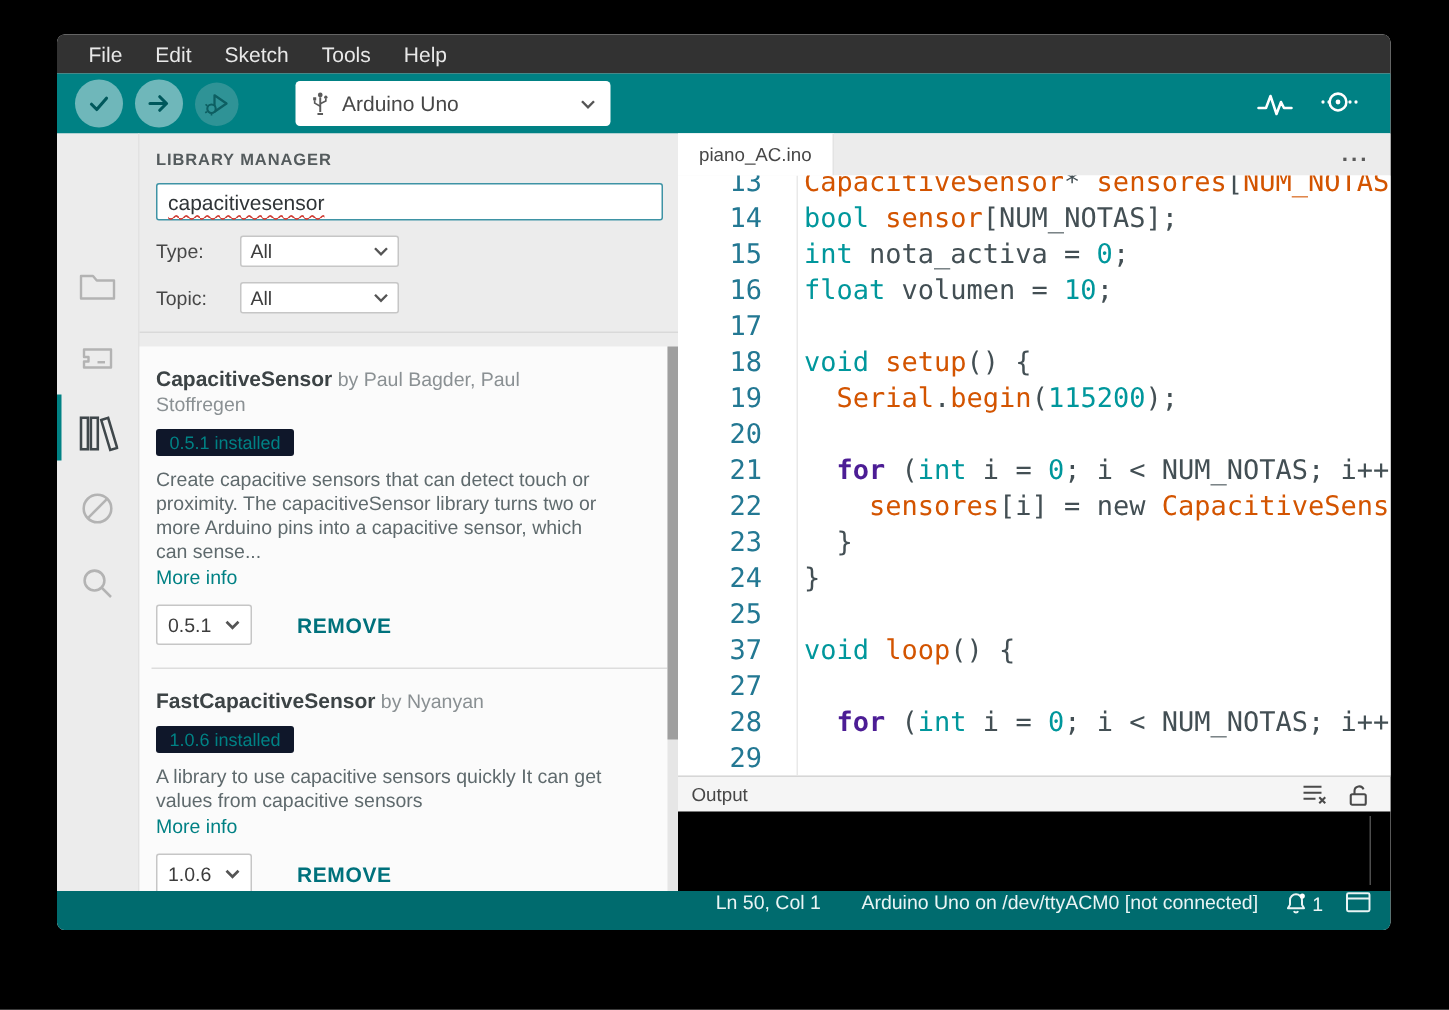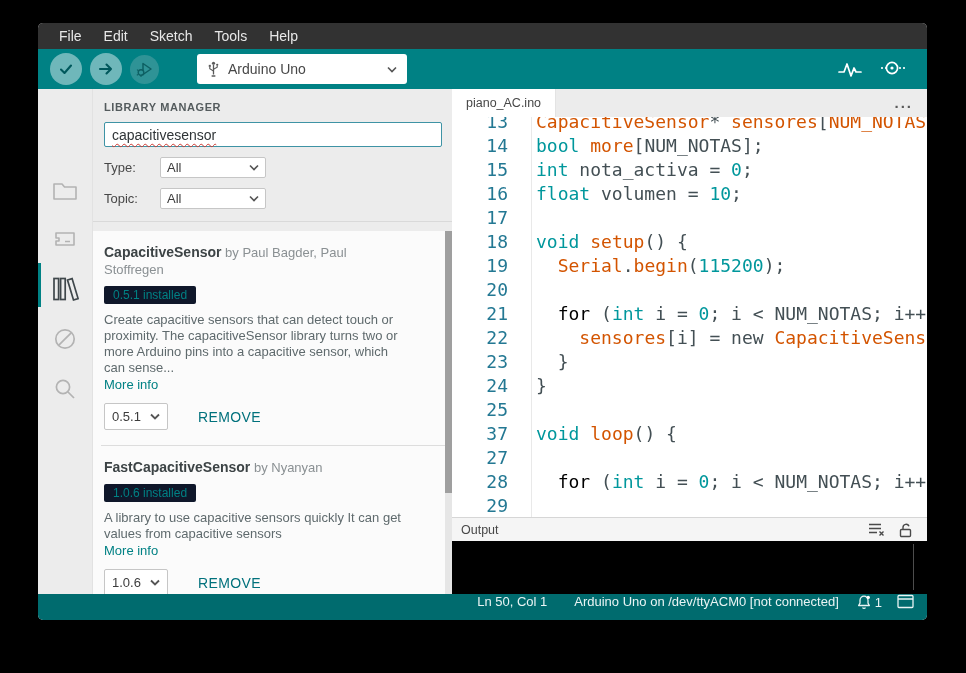--- a/index.html
+++ b/index.html
@@ -37,35 +37,35 @@
   .entry { padding:13px 16px 15px 11px; }
   .entry-divider { height:1px; background:#ddd; margin:0 8px; }
   .e-title { font-size:14px; color:#3c4345; line-height:17px; width:280px; }
   .e-name { font-weight:bold; }
   .e-by { color:#8a9093; font-weight:normal; font-size:13px; }
   .e-badge { display:inline-block; margin-top:8px; background:#0f172a; color:#008184; font-size:12px; padding:2px 9px; border-radius:2px; }
   .e-desc { margin-top:8px; font-size:13px; color:#5f6a6d; line-height:16px; width:300px; }
   .e-more { font-size:13px; color:#008184; margin-top:1px; cursor:pointer; }
   .e-controls { margin-top:11px; display:flex; align-items:center; }
   .vselect { width:64px; height:27px; background:#fff; border:1px solid #c6c6c6; border-radius:2px; font-size:13px; color:#3c3c3c; display:flex; align-items:center; justify-content:space-between; padding:0 7px; }
-  .remove-btn { margin-left:30px; color:#00717c; font-weight:normal; font-size:14px; letter-spacing:.4px; cursor:pointer; }
+  .remove-btn { margin-left:30px; color:#00717c; font-weight:bold; font-size:14px; letter-spacing:.4px; cursor:pointer; }
   .lm-scroll-track { position:absolute; right:0px; top:142px; width:7px; height:363px; background:#e6e6e6; }
   .lm-scroll-thumb { position:absolute; right:0px; top:142px; width:7px; height:262px; background:#9f9f9f; }
 
   
   .editor { position:absolute; left:414px; top:66px; width:475px; height:428px; background:#fff; }
   .tabbar { position:absolute; left:0; top:0; width:475px; height:28px; background:#ececec; display:flex; align-items:center; }
   .tab-active { height:28px; background:#fff; display:flex; align-items:center; padding:0 14px; font-size:12.5px; color:#474747; border-right:1px solid #e3e3e3; }
   .tab-more { margin-left:auto; padding-right:14px; color:#5a5a5a; font-size:15px; letter-spacing:2px; font-weight:bold; line-height:10px; }
   .code-area { position:absolute; left:0; top:28px; width:535px; height:400px; overflow:hidden; background:#fff; }
   .code-lines { margin-top:-7px; font-family:"DejaVu Sans Mono", monospace; font-size:18px; }
   .cl { display:flex; height:24px; line-height:24px; white-space:pre; }
   .ln { width:56px; text-align:right; color:#237893; flex:none; }
   .lc { padding-left:28px; color:#434f54; }
-  .tok-t { color:#00979C; } .tok-o { color:#D35400; } .tok-g { color:#000000; } .tok-p { color:#434f54; }
+  .tok-t { color:#00979C; } .tok-o { color:#D35400; } .tok-g { color:#4c1d95;font-weight:bold; } .tok-p { color:#434f54; }
   .indent-guide { position:absolute; left:79px; top:0; width:1px; height:400px; background:#e9e9e9; }
   .ed-vscroll { position:absolute; right:0; top:126px; width:14px; height:295px; background:#c9c9c9; }
 
   
   .outpanel { position:absolute; left:414px; top:494px; width:475px; height:77px; }
   .out-header { height:24px; background:#f5f5f5; border-top:1px solid #d6d6d6; display:flex; align-items:center; padding:0 14px 0 9px; }
   .out-title { font-size:12.5px; color:#474747; flex:1; }
   .out-icons { display:flex; gap:13px; align-items:center; }
   .console { height:53px; background:#000; padding:3px 0 0 16px; font-family:"DejaVu Sans Mono", monospace; font-size:18px; color:#f2f2f2; line-height:24px; white-space:pre; overflow:hidden; position:relative; }
   .con-scroll { position:absolute; right:13px; top:3px; width:1px; height:46px; background:#4d4d4d; }
@@ -237,21 +237,21 @@
 
   <div class="editor">
     <div class="tabbar">
       <div class="tab-active">piano_AC.ino</div>
       <div class="tab-more">...</div>
     </div>
     <div class="code-area">
       <div class="indent-guide"></div>
       <div class="code-lines">
           <div class="cl"><span class="ln">13</span><span class="lc"><span class="tok-o">CapacitiveSensor</span><span class="tok-p">* </span><span class="tok-o">sensores</span><span class="tok-p">[</span><span class="tok-o">NUM_NOTAS</span><span class="tok-p">];</span></span></div>
-          <div class="cl"><span class="ln">14</span><span class="lc"><span class="tok-t">bool</span><span class="tok-p"> </span><span class="tok-o">more</span><span class="tok-p">[NUM_NOTAS];</span></span></div>
+          <div class="cl"><span class="ln">14</span><span class="lc"><span class="tok-t">bool</span><span class="tok-p"> </span><span class="tok-o">sensor</span><span class="tok-p">[NUM_NOTAS];</span></span></div>
           <div class="cl"><span class="ln">15</span><span class="lc"><span class="tok-t">int</span><span class="tok-p"> nota_activa = </span><span class="tok-t">0</span><span class="tok-p">;</span></span></div>
           <div class="cl"><span class="ln">16</span><span class="lc"><span class="tok-t">float</span><span class="tok-p"> volumen = </span><span class="tok-t">10</span><span class="tok-p">;</span></span></div>
           <div class="cl"><span class="ln">17</span><span class="lc"></span></div>
           <div class="cl"><span class="ln">18</span><span class="lc"><span class="tok-t">void</span><span class="tok-p"> </span><span class="tok-o">setup</span><span class="tok-p">() {</span></span></div>
           <div class="cl"><span class="ln">19</span><span class="lc"><span class="tok-p">  </span><span class="tok-o">Serial</span><span class="tok-p">.</span><span class="tok-o">begin</span><span class="tok-p">(</span><span class="tok-t">115200</span><span class="tok-p">);</span></span></div>
           <div class="cl"><span class="ln">20</span><span class="lc"></span></div>
           <div class="cl"><span class="ln">21</span><span class="lc"><span class="tok-p">  </span><span class="tok-g">for</span><span class="tok-p"> (</span><span class="tok-t">int</span><span class="tok-p"> i = </span><span class="tok-t">0</span><span class="tok-p">; i &lt; NUM_NOTAS; i++) {</span></span></div>
           <div class="cl"><span class="ln">22</span><span class="lc"><span class="tok-p">    </span><span class="tok-o">sensores</span><span class="tok-p">[i] = new </span><span class="tok-o">CapacitiveSensor</span></span></div>
           <div class="cl"><span class="ln">23</span><span class="lc"><span class="tok-p">  }</span></span></div>
           <div class="cl"><span class="ln">24</span><span class="lc"><span class="tok-p">}</span></span></div>

